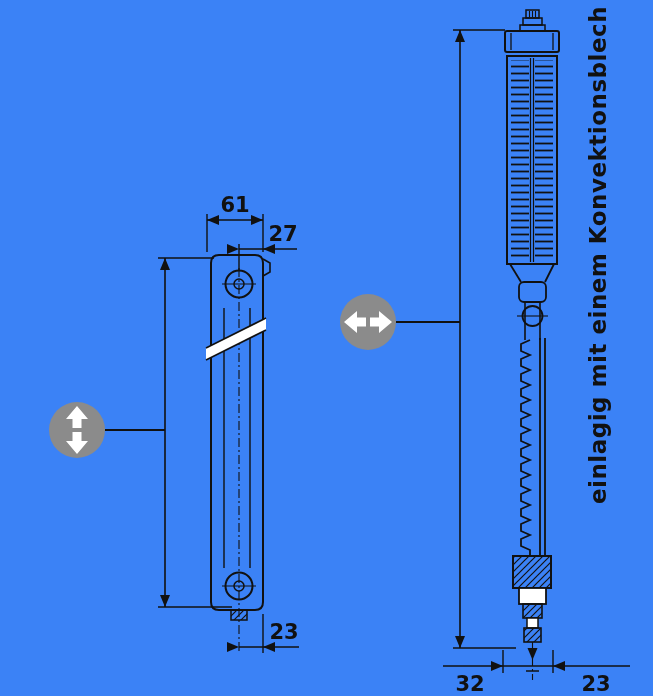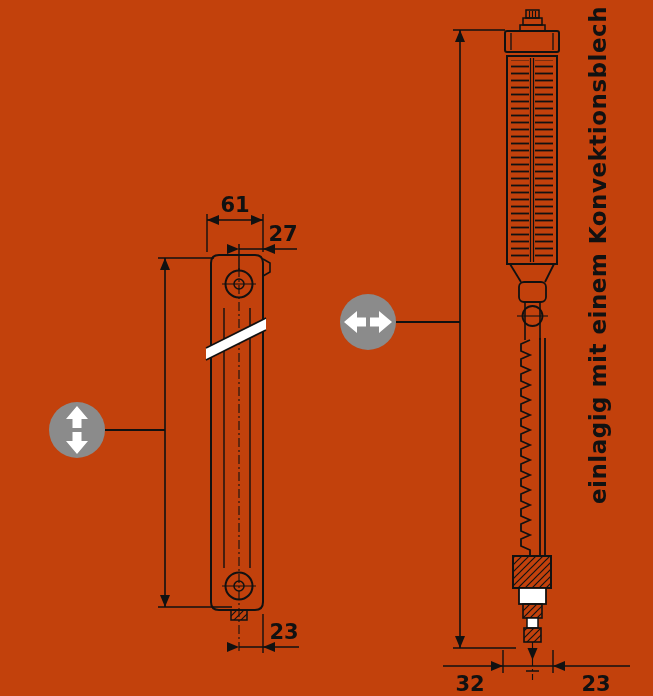--- a/index.html
+++ b/index.html
@@ -1,16 +1,16 @@
 <!DOCTYPE html>
 <html><head>
 <meta charset="utf-8">
 <style>
   html,body{margin:0;padding:0;background:#fff;}
-  .canvas{position:relative;width:653px;height:696px;background:#c2410c;overflow:hidden;
+  .canvas{position:relative;width:653px;height:696px;background:#3b82f6;overflow:hidden;
           font-family:"DejaVu Sans","Liberation Sans",sans-serif;}
   svg{display:block;}
   .dim-text{font-family:"DejaVu Sans","Liberation Sans",sans-serif;font-weight:bold;
             font-size:21px;fill:#111;}
   .annot-text{font-family:"DejaVu Sans","Liberation Sans",sans-serif;font-weight:bold;
               font-size:23px;fill:#111;letter-spacing:0.5px;}
 </style>
 </head>
 <body>
 

